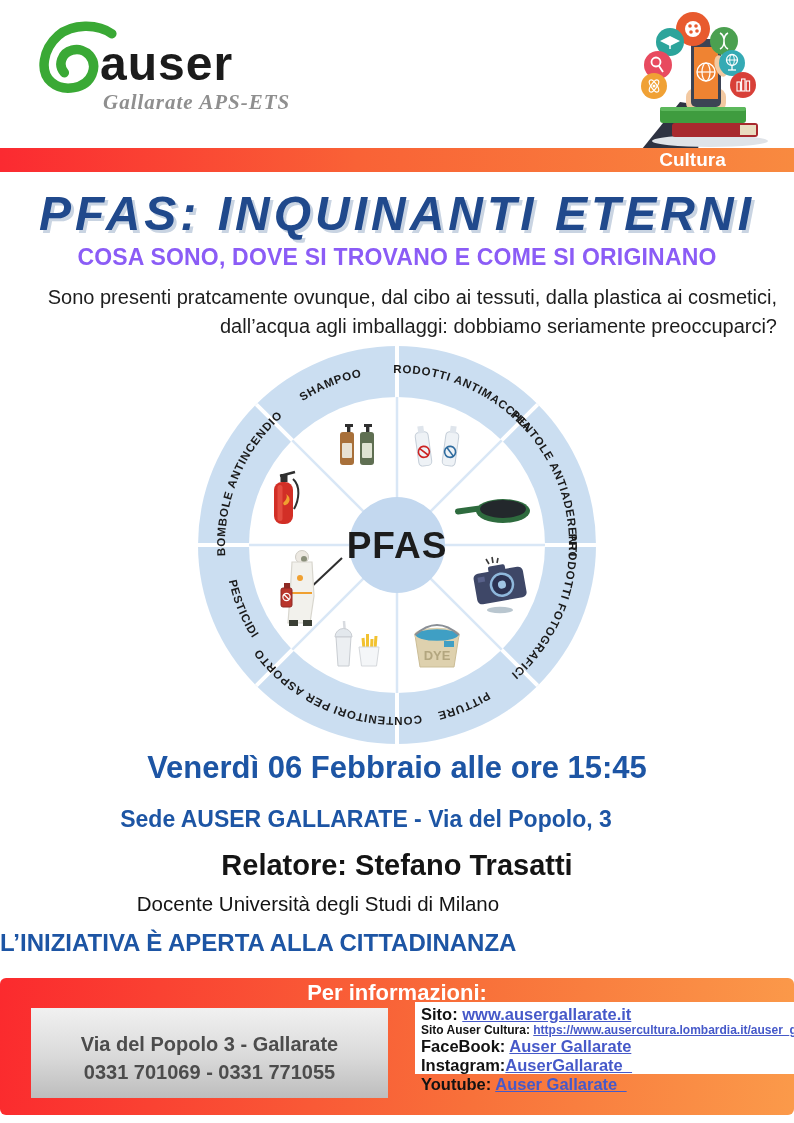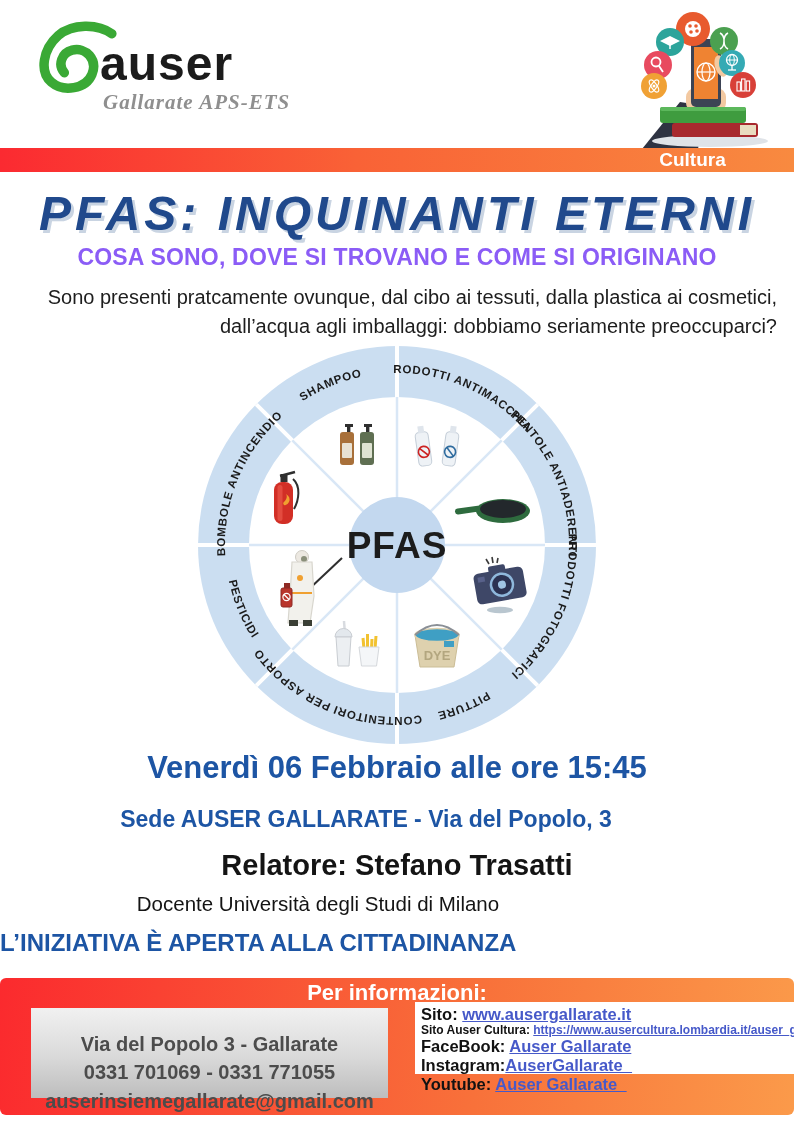--- a/index.html
+++ b/index.html
@@ -281,21 +281,20 @@
 <div class="abs speaker">Relatore: Stefano Trasatti</div>
 <div class="abs speaker-role">Docente Università degli Studi di Milano</div>
 <div class="abs open-note">L’INIZIATIVA È APERTA ALLA CITTADINANZA</div>
 
 <div class="abs footer">
   <div class="info-title">Per informazioni:</div>
 
   <div class="contact-box">
     <div>Via del Popolo 3 - Gallarate</div>
     <div>0331 701069 - 0331 771055</div>
-    <div>auserinsiemegallarate@gmail.com</div>
   </div>
 
   <div class="links-box">
     <div class="link-row">
       <span>Sito:</span>
       <span class="link-val">www.ausergallarate.it</span>
     </div>
     <div class="link-row small">
       <span>Sito Auser Cultura:</span>
       <span class="link-val">https://www.ausercultura.lombardia.it/auser_gallarate</span>

